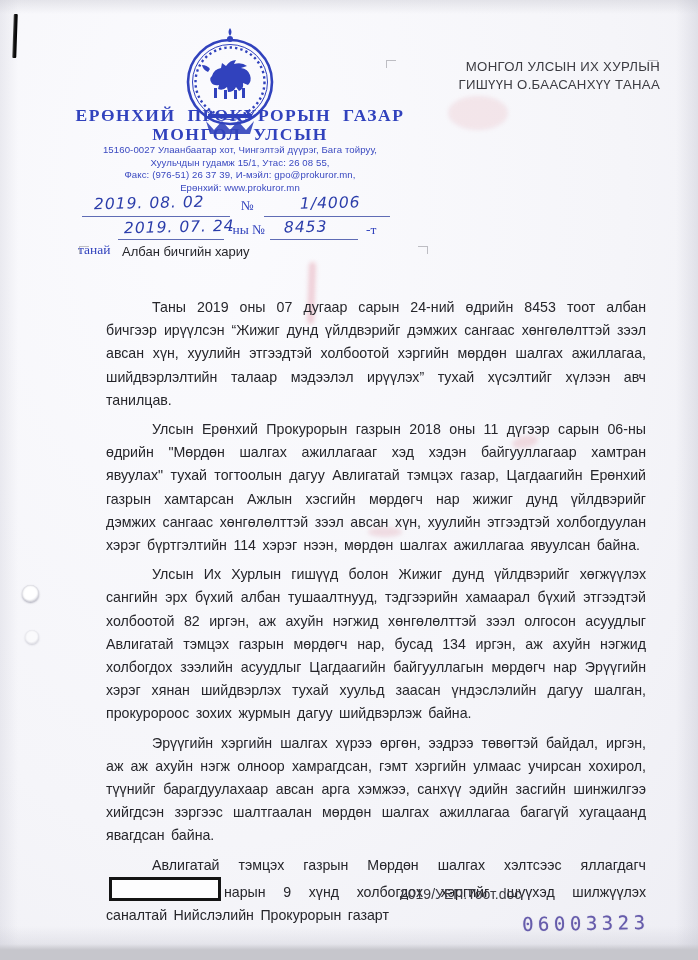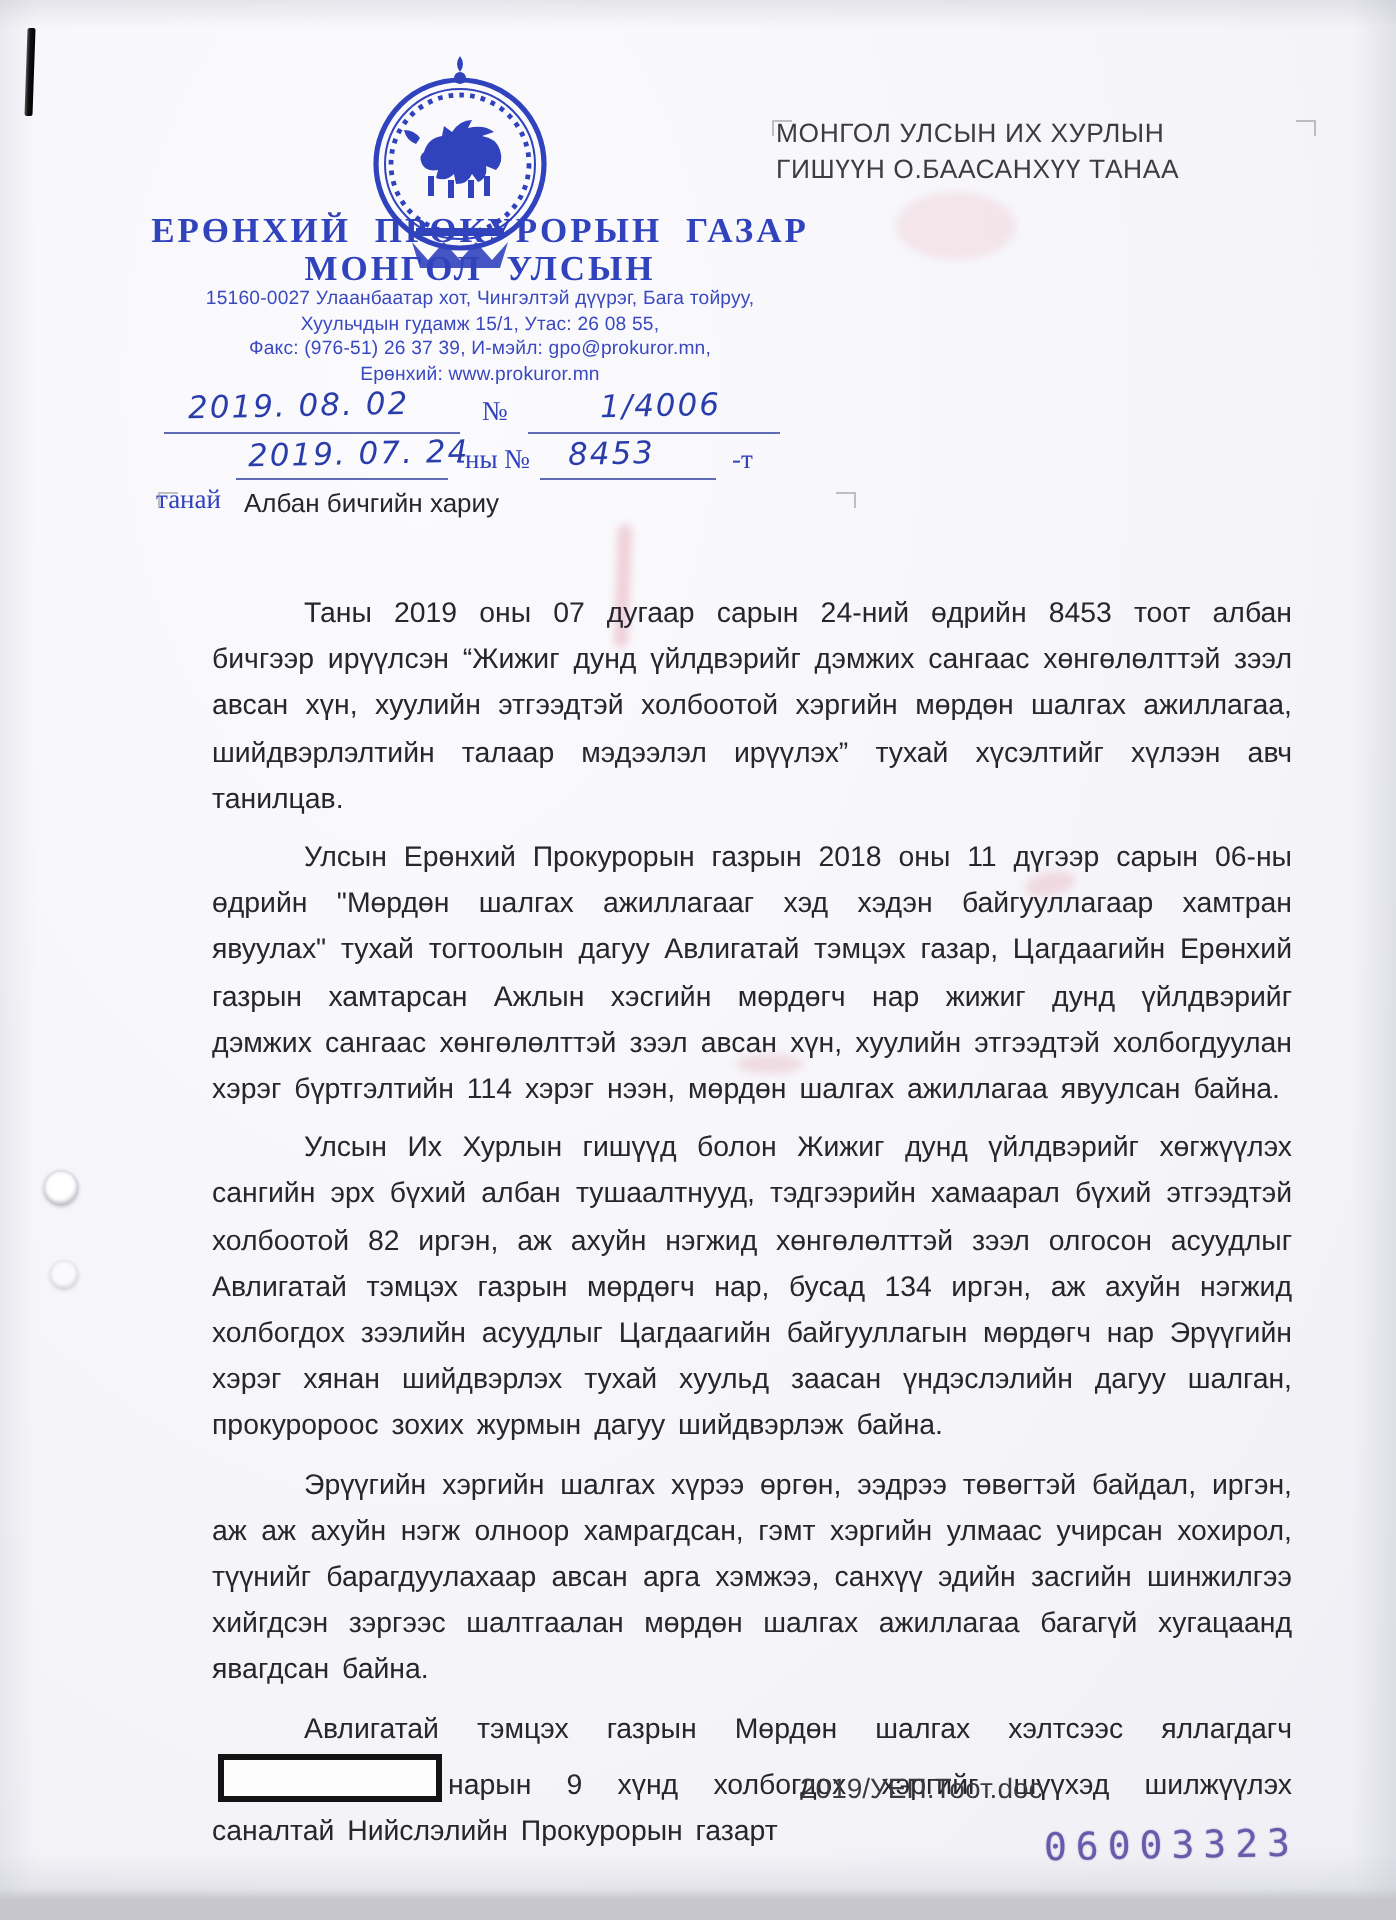--- a/index.html
+++ b/index.html
@@ -51,21 +51,21 @@
   .org-title{
     position:absolute;left:40px;top:106px;width:400px;text-align:center;
     font-family:"Liberation Serif",serif;font-weight:bold;color:var(--blue);
     font-size:17.5px;line-height:19px;letter-spacing:1.5px;word-spacing:6px;
   }
   .org-address{
     position:absolute;left:40px;top:144px;width:400px;text-align:center;
     color:#3a49c0;font-size:9.6px;line-height:12.6px;letter-spacing:.1px;
   }
   .addressee{
-    position:absolute;left:388px;top:58px;width:272px;text-align:left;
+    position:absolute;left:388px;top:58px;width:272px;text-align:right;
     color:#3c3c42;font-size:13.2px;line-height:18px;letter-spacing:.3px;
   }
 
   
   .ref{position:absolute;left:78px;top:196px;width:330px;color:var(--blue);
        font-family:"Liberation Serif",serif;font-size:13.5px;}
   .hand{
     font-family:"DejaVu Sans",sans-serif;font-style:italic;
     color:var(--hand);font-size:15.5px;letter-spacing:1px;
     display:inline-block;transform:rotate(-1.2deg);

